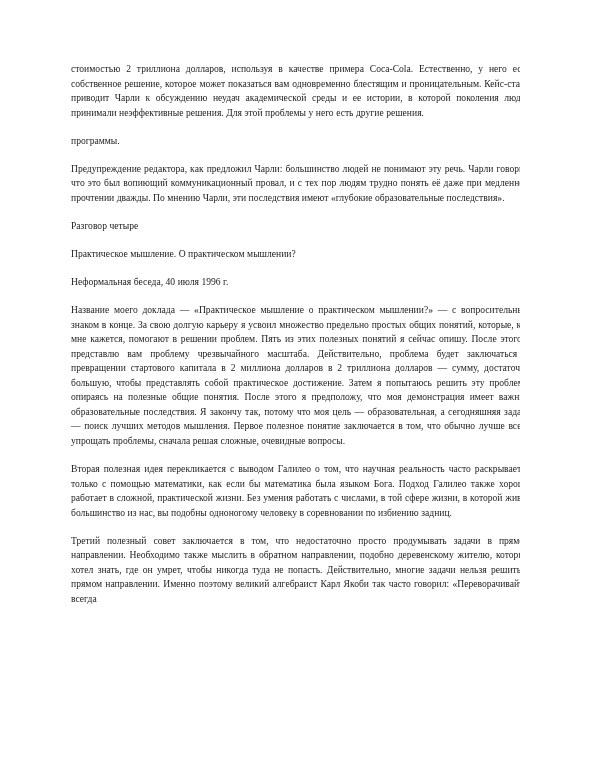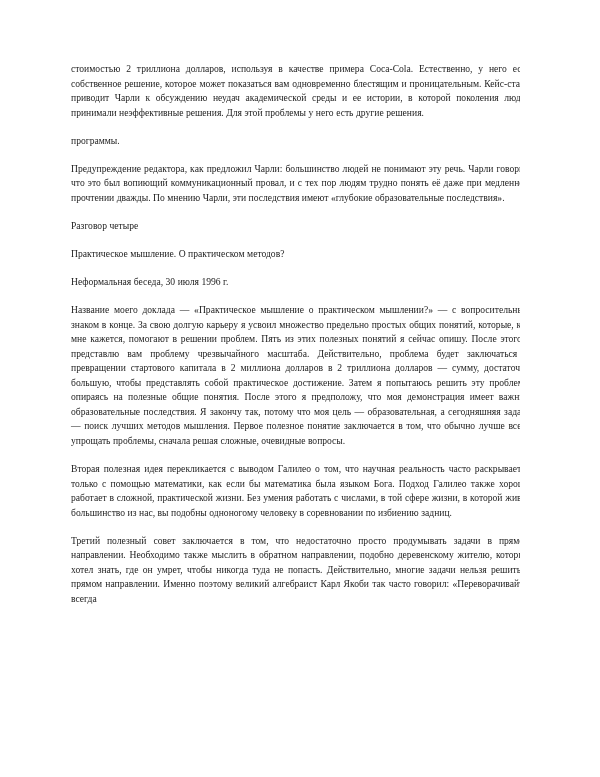--- a/index.html
+++ b/index.html
@@ -53,23 +53,23 @@
 
     <p class="para">стоимостью 2 триллиона долларов, используя в качестве примера Coca-Cola. Естественно, у него есть собственное решение, которое может показаться вам одновременно блестящим и проницательным. Кейс-стади приводит Чарли к обсуждению неудач академической среды и ее истории, в которой поколения людей принимали неэффективные решения. Для этой проблемы у него есть другие решения.</p>
 
 
     <p class="para short">программы.</p>
 
     <p class="para">Предупреждение редактора, как предложил Чарли: большинство людей не понимают эту речь. Чарли говорит, что это был вопиющий коммуникационный провал, и с тех пор людям трудно понять её даже при медленном прочтении дважды. По мнению Чарли, эти последствия имеют «глубокие образовательные последствия».</p>
 
     <p class="para short">Разговор четыре</p>
 
-    <p class="para short">Практическое мышление. О практическом методов?</p>
+    <p class="para short">Практическое мышление. О практическом мышлении?</p>
 
-    <p class="para short">Неформальная беседа, 30 июля 1996 г.</p>
+    <p class="para short">Неформальная беседа, 40 июля 1996 г.</p>
 
     <p class="para">Название моего доклада — «Практическое мышление о практическом мышлении?» — с вопросительным знаком в конце. За свою долгую карьеру я усвоил множество предельно простых общих понятий, которые, как мне кажется, помогают в решении проблем. Пять из этих полезных понятий я сейчас опишу. После этого я представлю вам проблему чрезвычайного масштаба. Действительно, проблема будет заключаться в превращении стартового капитала в 2 миллиона долларов в 2 триллиона долларов — сумму, достаточно большую, чтобы представлять собой практическое достижение. Затем я попытаюсь решить эту проблему, опираясь на полезные общие понятия. После этого я предположу, что моя демонстрация имеет важные образовательные последствия. Я закончу так, потому что моя цель — образовательная, а сегодняшняя задача — поиск лучших методов мышления. Первое полезное понятие заключается в том, что обычно лучше всего упрощать проблемы, сначала решая сложные, очевидные вопросы.</p>
 
     <p class="para">Вторая полезная идея перекликается с выводом Галилео о том, что научная реальность часто раскрывается только с помощью математики, как если бы математика была языком Бога. Подход Галилео также хорошо работает в сложной, практической жизни. Без умения работать с числами, в той сфере жизни, в которой живет большинство из нас, вы подобны одноногому человеку в соревновании по избиению задниц.</p>
 
     <p class="para last">Третий полезный совет заключается в том, что недостаточно просто продумывать задачи в прямом направлении. Необходимо также мыслить в обратном направлении, подобно деревенскому жителю, который хотел знать, где он умрет, чтобы никогда туда не попасть. Действительно, многие задачи нельзя решить в прямом направлении. Именно поэтому великий алгебраист Карл Якоби так часто говорил: «Переворачивайте, всегда</p>
 
   </div>
 </div>
 

